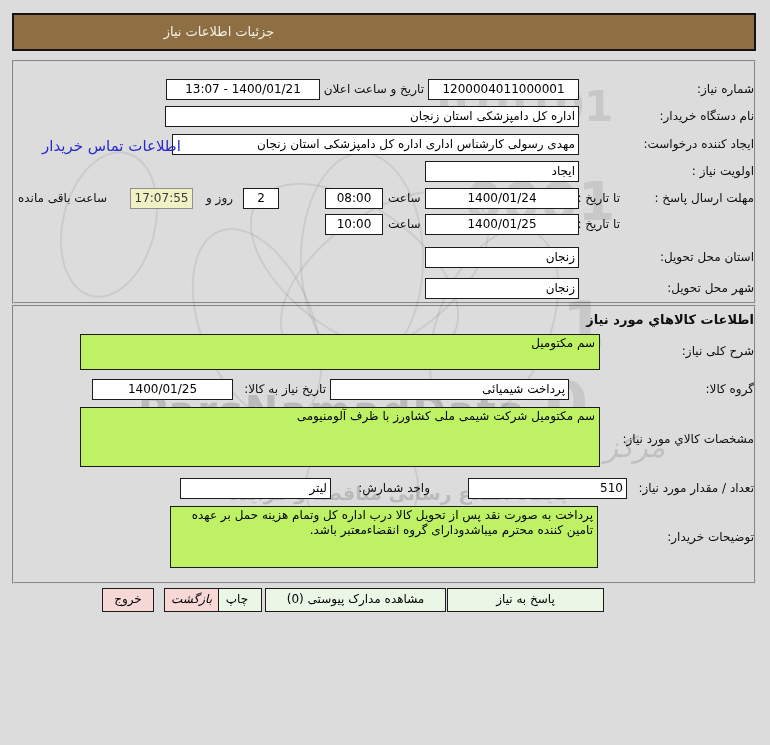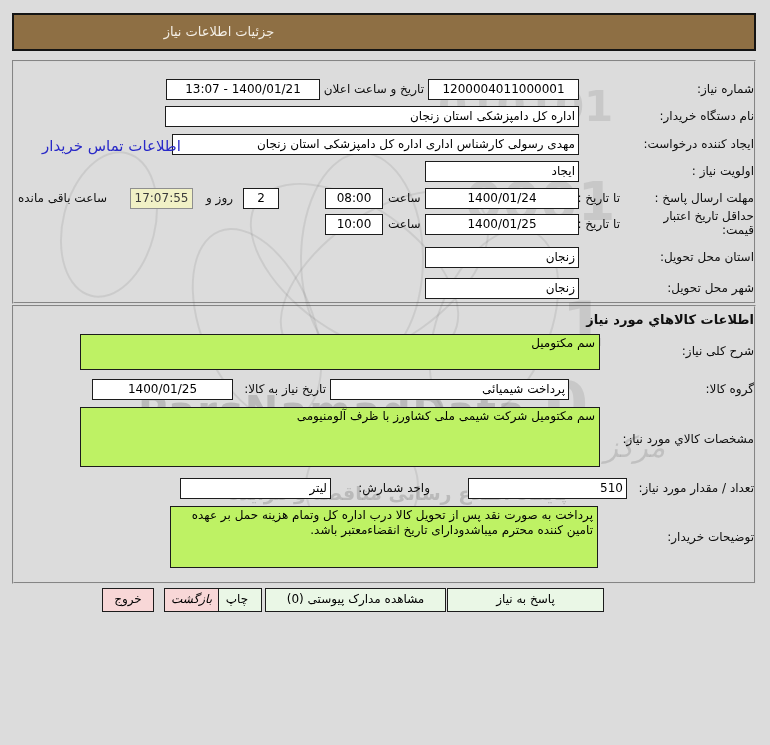--- a/index.html
+++ b/index.html
@@ -110,21 +110,20 @@
   <div class="lbl rlbl" style="top:191px;">مهلت ارسال پاسخ :</div>
   <div class="lbl" style="right:150px;top:191px;">تا تاریخ :</div>
   <div class="tb center" style="left:425px;top:188px;width:146px;">1400/01/24</div>
   <div class="lbl" style="left:388px;top:191px;">ساعت</div>
   <div class="tb center" style="left:325px;top:188px;width:50px;">08:00</div>
   <div class="tb center" style="left:243px;top:188px;width:28px;">2</div>
   <div class="lbl" style="left:206px;top:191px;">روز و</div>
   <div class="ylw" style="left:130px;top:188px;width:61px;">17:07:55</div>
   <div class="lbl" style="left:18px;top:191px;">ساعت باقی مانده</div>
 
-  <div class="lbl rlbl wrap2" style="top:209px;">حداقل تاریخ اعتبار قیمت:</div>
   <div class="lbl" style="right:150px;top:217px;">تا تاریخ :</div>
   <div class="tb center" style="left:425px;top:214px;width:146px;">1400/01/25</div>
   <div class="lbl" style="left:388px;top:217px;">ساعت</div>
   <div class="tb center" style="left:325px;top:214px;width:50px;">10:00</div>
 
   <div class="lbl rlbl" style="top:250px;">استان محل تحویل:</div>
   <div class="tb" style="left:425px;top:247px;width:146px;">زنجان</div>
 
   <div class="lbl rlbl" style="top:281px;">شهر محل تحویل:</div>
   <div class="tb" style="left:425px;top:278px;width:146px;">زنجان</div>
@@ -142,21 +141,21 @@
 
   <div class="lbl rlbl" style="top:432px;">مشخصات کالاي مورد نیاز:</div>
   <div class="ta" style="left:80px;top:407px;width:510px;height:56px;">سم مکتومیل شرکت شیمی ملی کشاورز با ظرف آلومنیومی</div>
 
   <div class="lbl rlbl" style="top:481px;">تعداد / مقدار مورد نیاز:</div>
   <div class="tb" style="left:431px;top:478px;width:151px;margin-left:37px;">510</div>
   <div class="lbl" style="left:330px;top:481px;width:100px;text-align:right;">واحد شمارش:</div>
   <div class="tb" style="left:180px;top:478px;width:143px;">لیتر</div>
 
   <div class="lbl rlbl" style="top:530px;">توضیحات خریدار:</div>
-  <div class="ta" style="left:170px;top:506px;width:418px;height:58px;">پرداخت به صورت نقد پس از تحویل کالا درب اداره کل وتمام هزینه حمل بر عهده تامین کننده محترم میباشدودارای تاریخ انقضاءمعتبر باشد.</div>
+  <div class="ta" style="left:170px;top:506px;width:418px;height:58px;">پرداخت به صورت نقد پس از تحویل کالا درب اداره کل وتمام هزینه حمل بر عهده تامین کننده محترم میباشدودارای گروه انقضاءمعتبر باشد.</div>
 
   <div class="btn green" style="left:447px;width:155px;">پاسخ به نیاز</div>
   <div class="btn green" style="left:265px;width:179px;">مشاهده مدارک پیوستی (0)</div>
   <div class="btn green" style="left:212px;width:48px;">چاپ</div>
   <div class="btn pink" style="left:164px;width:53px;font-style:italic;">بازگشت</div>
   <div class="btn pink" style="left:102px;width:50px;">خروج</div>
 
 </div>
 
 </body></html>

